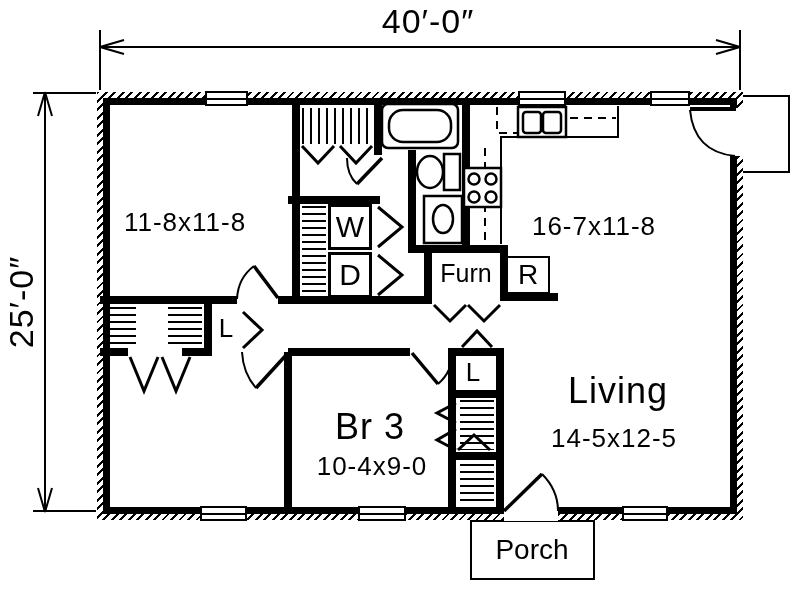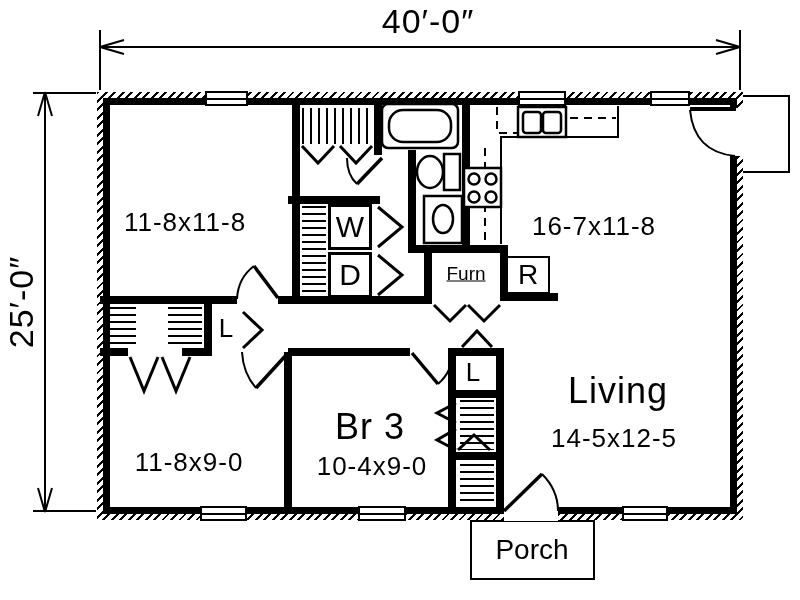--- a/index.html
+++ b/index.html
@@ -187,26 +187,25 @@
     </g>
   </svg>
 
   <div class="lbl dim-lbl" style="left:428px;top:21px;">40′-0″</div>
   <div class="lbl dim-lbl dim-left" style="left:21px;top:302px;">25′-0″</div>
 
   <div class="lbl room-size" style="left:185px;top:222px;">11-8x11-8</div>
 
   <div class="lbl room-size" style="left:594px;top:226px;">16-7x11-8</div>
 
-  <div class="lbl room-size" style="left:189px;top:462px;">11-8x9-0</div>
 
   <div class="lbl room-name" style="left:370px;top:427px;">Br 3</div>
   <div class="lbl room-size" style="left:372px;top:466px;">10-4x9-0</div>
 
   <div class="lbl room-name" style="left:618px;top:391px;">Living</div>
   <div class="lbl room-size" style="left:614px;top:438px;">14-5x12-5</div>
 
-  <div class="lbl small-lbl" style="left:466px;top:273px;font-size:19px;text-decoration:underline;">Furn</div>
+  <div class="lbl small-lbl" style="left:466px;top:273px;font-size:25px;">Furn</div>
   <div class="lbl small-lbl" style="left:226px;top:328px;">L</div>
   <div class="lbl small-lbl" style="left:473px;top:372px;">L</div>
   <div class="lbl small-lbl" style="left:532px;top:550px;font-size:28px;">Porch</div>
 
 </div>
 
 </body></html>

